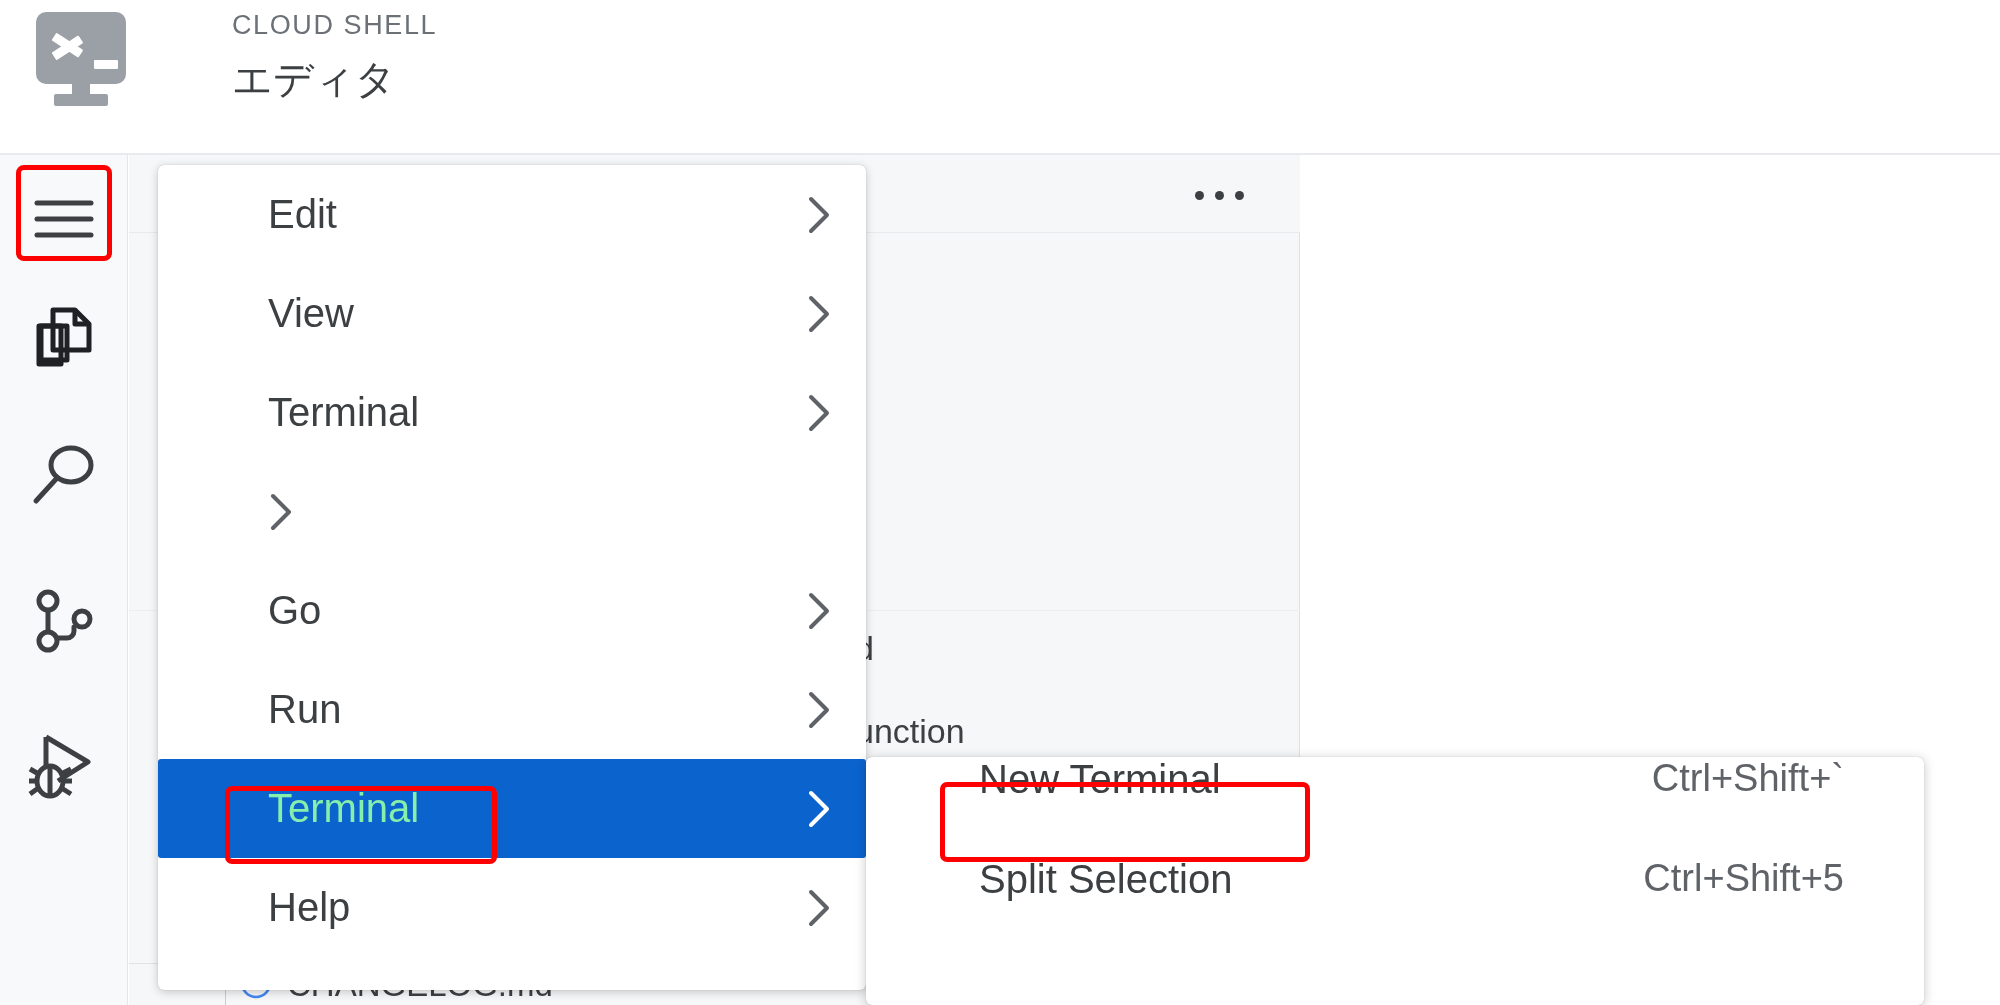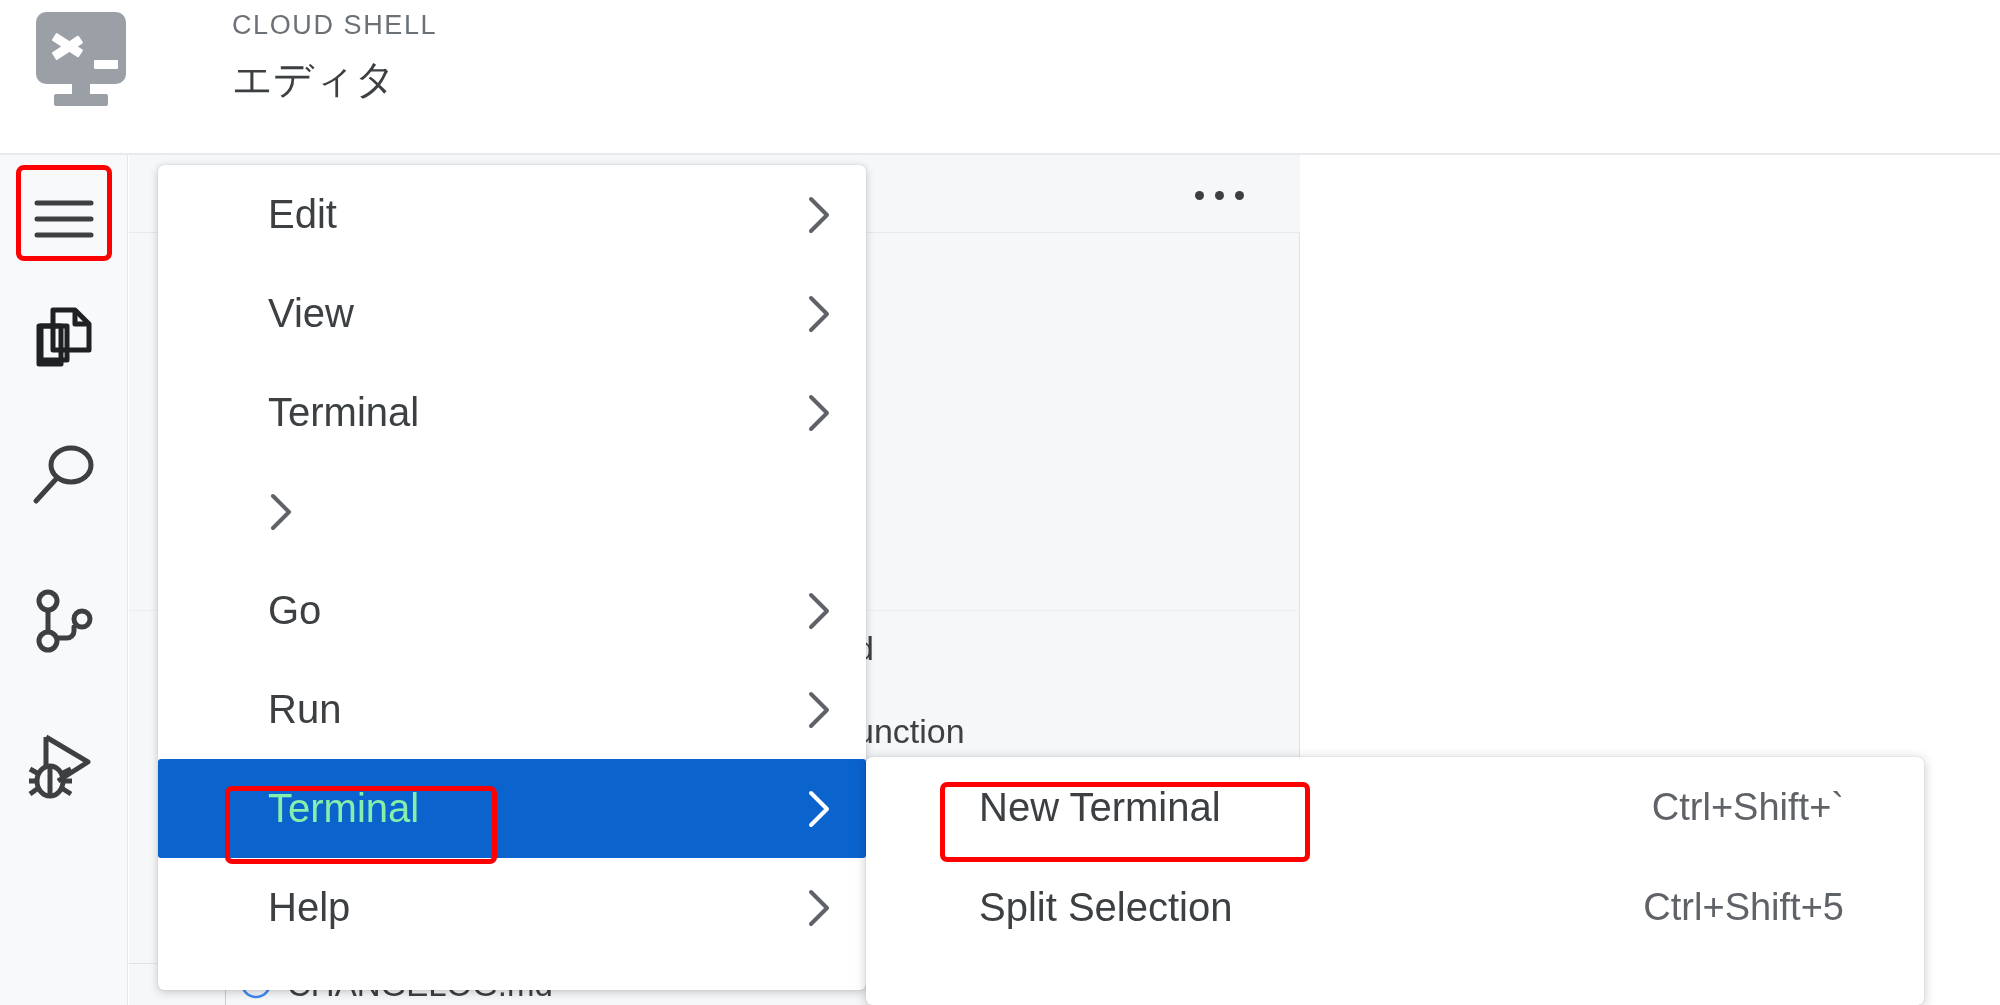--- a/index.html
+++ b/index.html
@@ -109,21 +109,21 @@
   }
 
   
   .submenu {
     position:absolute; left:866px; top:757px; width:1058px; height:248px;
     background:#ffffff; border-radius:6px;
     box-shadow:0 2px 12px rgba(0,0,0,0.22), 0 0 1px rgba(0,0,0,0.28);
     overflow:hidden;
   }
   .submenu-item {
-    position:relative; height:100px; display:flex; align-items:center;
+    position:relative; height:100px; display:flex; align-items:flex-start;
     padding:0 80px 0 113px; color:#3c4043; font-size:40px; cursor:pointer;
   }
   .submenu-item .s-label { flex:1 1 auto; white-space:nowrap; }
   .submenu-item .s-shortcut { flex:0 0 auto; color:#5f6368; font-size:38px; white-space:nowrap; }
   .submenu-sel-box {
     position:absolute; left:940px; top:782px; width:370px; height:80px;
     border:5px solid #ff0000; border-radius:7px; pointer-events:none; z-index:41;
   }
 </style>
 </head>

